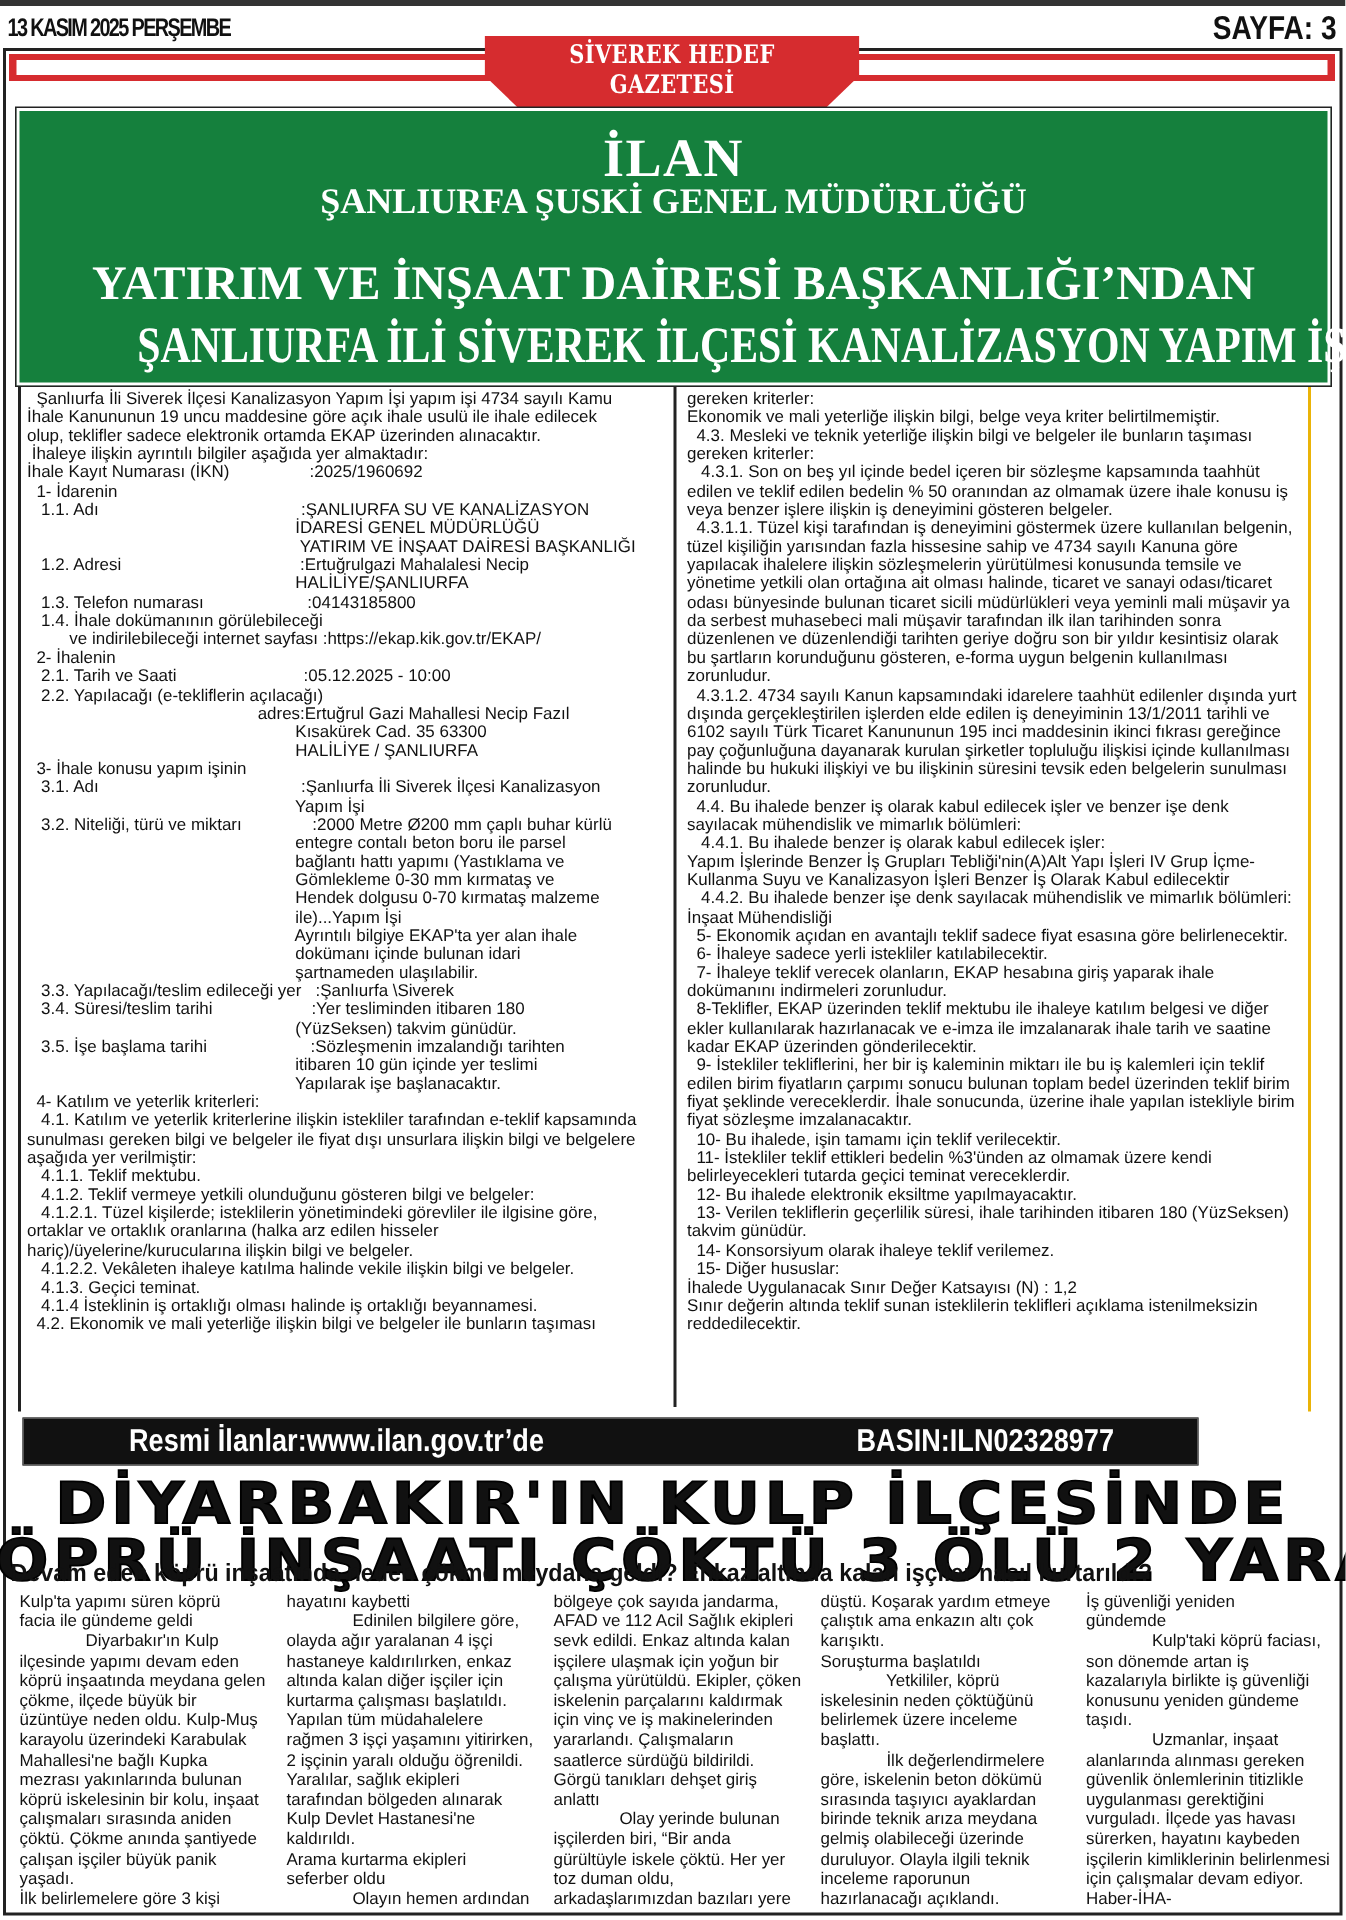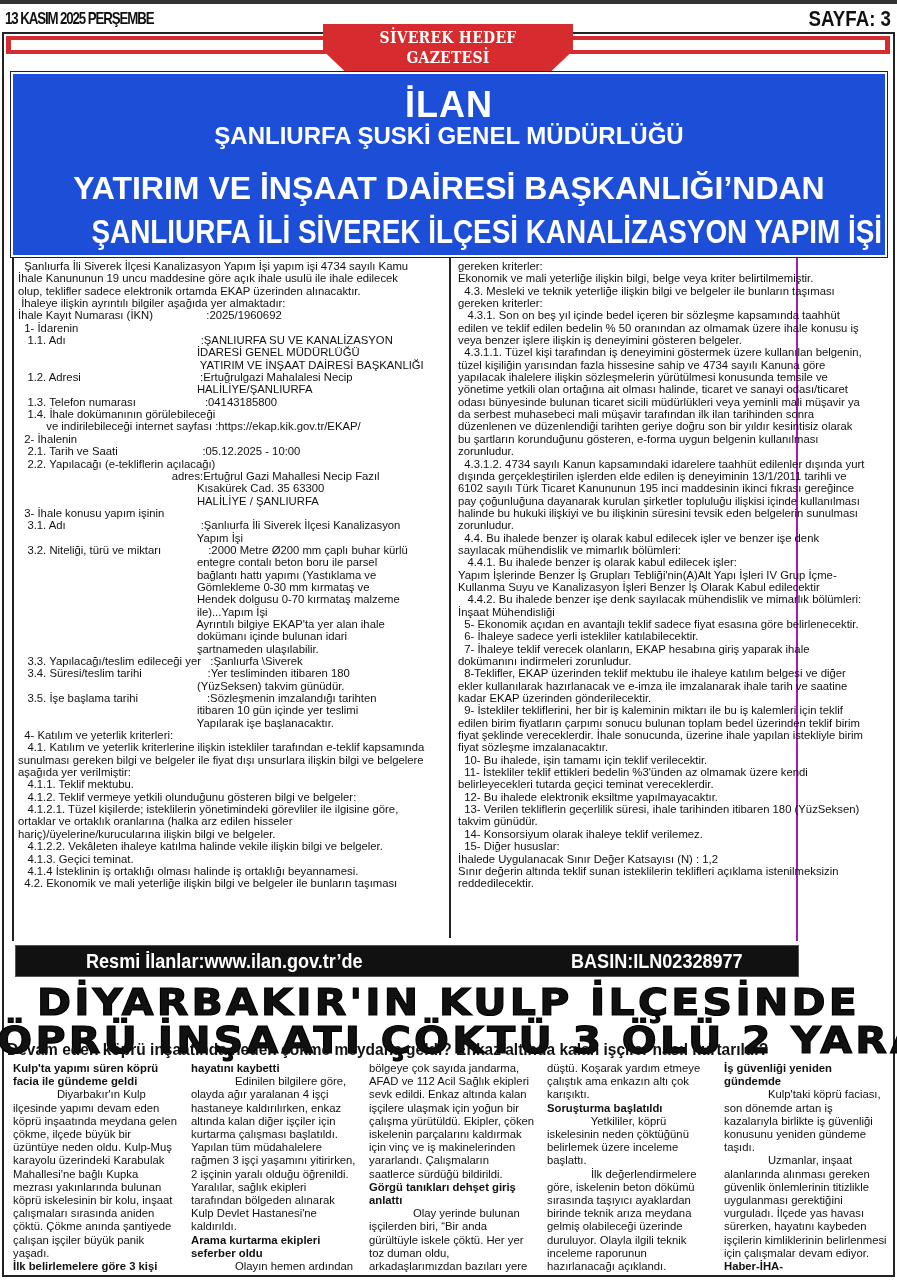--- a/index.html
+++ b/index.html
@@ -13,45 +13,45 @@
   .pagehead .page { position: absolute; right: 6px; top: 1px; font-size: 22px; font-weight: bold; transform: scaleX(0.85); transform-origin: right; white-space: nowrap; }
 
   .frame { position: absolute; left: 2px; top: 32px; width: 893px; height: 1245px; border: 2px solid #222; }
 
   .brandbar { position: absolute; left: 6px; top: 36px; width: 884px; height: 18px; background: #d62c2f; }
   .brandbar .inner { position: absolute; left: 5px; top: 4px; right: 5px; height: 10px; background: #fff; }
   .brandtab { position: absolute; left: 323px; top: 24px; width: 250px; height: 48px; }
   .brandtab .shape { position: absolute; inset: 0; background: #d62c2f; clip-path: polygon(0 0, 100% 0, 100% 55%, 91% 100%, 9% 100%, 0 55%); }
   .brandtab .label { position: absolute; left: 0; right: 0; top: 3px; text-align: center; color: #fff; font-family: "DejaVu Serif", serif; font-weight: bold; font-size: 17px; letter-spacing: 0.3px; transform: scaleX(0.82); }
 
-  .adbox { position: absolute; left: 11px; top: 72px; width: 876px; height: 185px; background: #1d4ed8; border: 2px solid #fff; outline: 1px solid #222; }
+  .adbox { position: absolute; left: 11px; top: 72px; width: 876px; height: 185px; background: #15803d; border: 2px solid #fff; outline: 1px solid #222; font-family: Liberation Serif, serif; }
   .adbox .l { position: absolute; left: 0; right: 0; text-align: center; color: #fff; font-weight: bold; white-space: nowrap; }
   .adbox .l1 { top: 10px; font-size: 36px; letter-spacing: 1px; }
   .adbox .l2 { top: 48px; font-size: 24px; }
   .adbox .l3 { top: 96px; font-size: 32px; }
   .adbox .l4 { top: 138px; font-size: 34px; transform: scaleX(0.82); }
 
-  .body { position: absolute; left: 12px; top: 258px; width: 786px; height: 683px; border-left: 2px solid #222; border-right: 2px solid #a21caf; }
+  .body { position: absolute; left: 12px; top: 258px; width: 862px; height: 683px; border-left: 2px solid #222; border-right: 2px solid #eab308; }
   .col { position: absolute; top: 2px; font-size: 11.3px; line-height: 12.35px; white-space: pre; }
   .col.left { left: 4px; width: 432px; }
   .col.right { left: 444px; width: 428px; }
   .divider { position: absolute; left: 435px; top: 0; width: 2px; height: 680px; background: #222; }
 
   .footbar { position: absolute; left: 15px; top: 945px; width: 784px; height: 32px; background: #111; border: 1px solid #555; }
   .footbar .a, .footbar .b { position: absolute; top: 3px; color: #fff; font-weight: bold; font-size: 21px; transform: scaleX(0.86); transform-origin: left; white-space: nowrap; }
   .footbar .a { left: 70px; }
   .footbar .b { left: 555px; }
 
   .news-h { position: absolute; left: 0; width: 897px; text-align: center; font-family: "DejaVu Sans", sans-serif; font-weight: bold; font-size: 38px; letter-spacing: 3px; white-space: nowrap; transform: scaleX(1.08); -webkit-text-stroke: 1.2px #000; }
   .news-h.h1 { top: 980px; }
   .news-h.h2 { top: 1018px; }
   .news-sub { position: absolute; left: 7px; top: 1040px; font-size: 16.5px; font-weight: bold; white-space: nowrap; transform: scaleX(0.94); transform-origin: left; }
 
   .ncol { position: absolute; top: 1062px; font-size: 11.3px; line-height: 13.2px; white-space: pre; }
-  .ncol b { font-weight: bold; }
+  .ncol b { font-weight: normal; }
   .nc1 { left: 13px; }
   .nc2 { left: 191px; }
   .nc3 { left: 369px; }
   .nc4 { left: 547px; }
   .nc5 { left: 724px; }
 </style>
 </head>
 <body>
 
 <div class="topline"></div>

